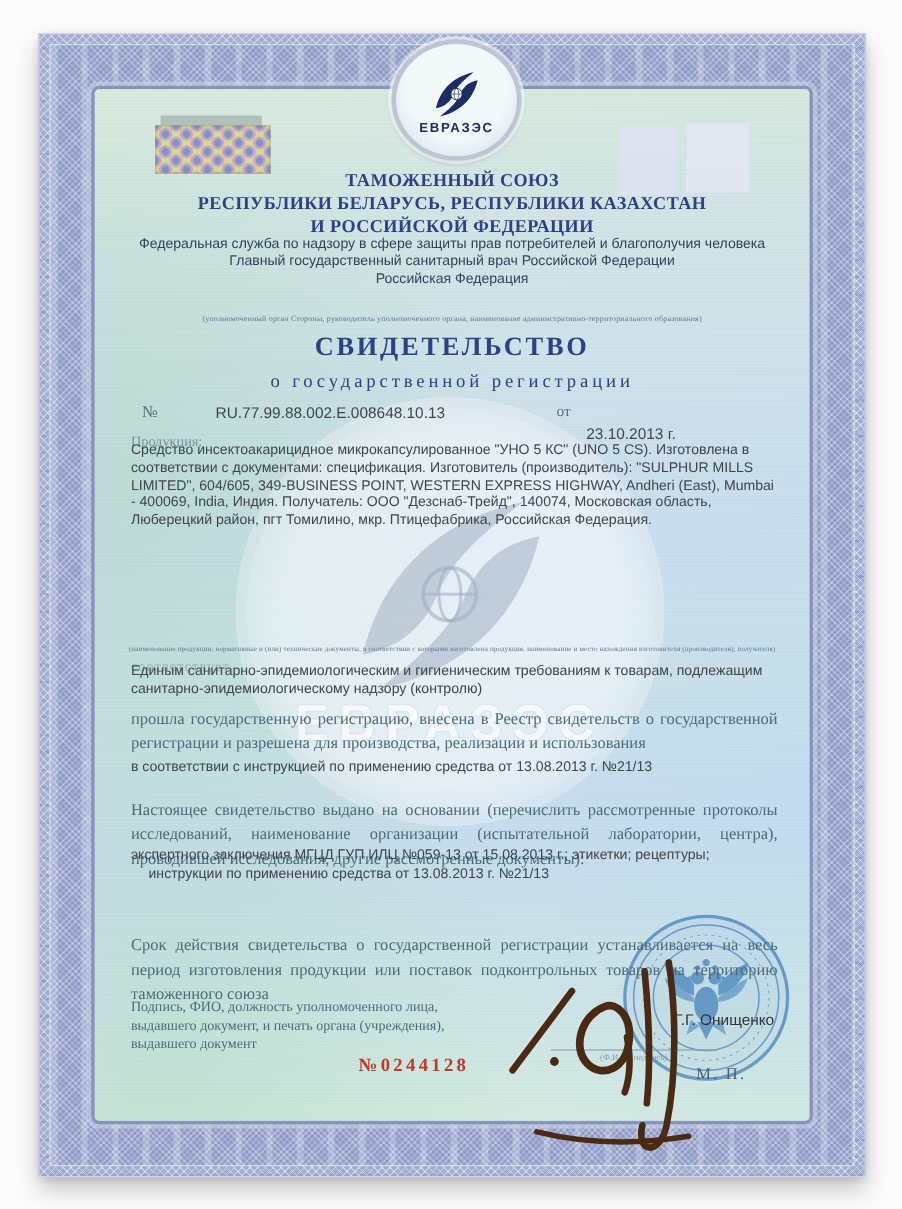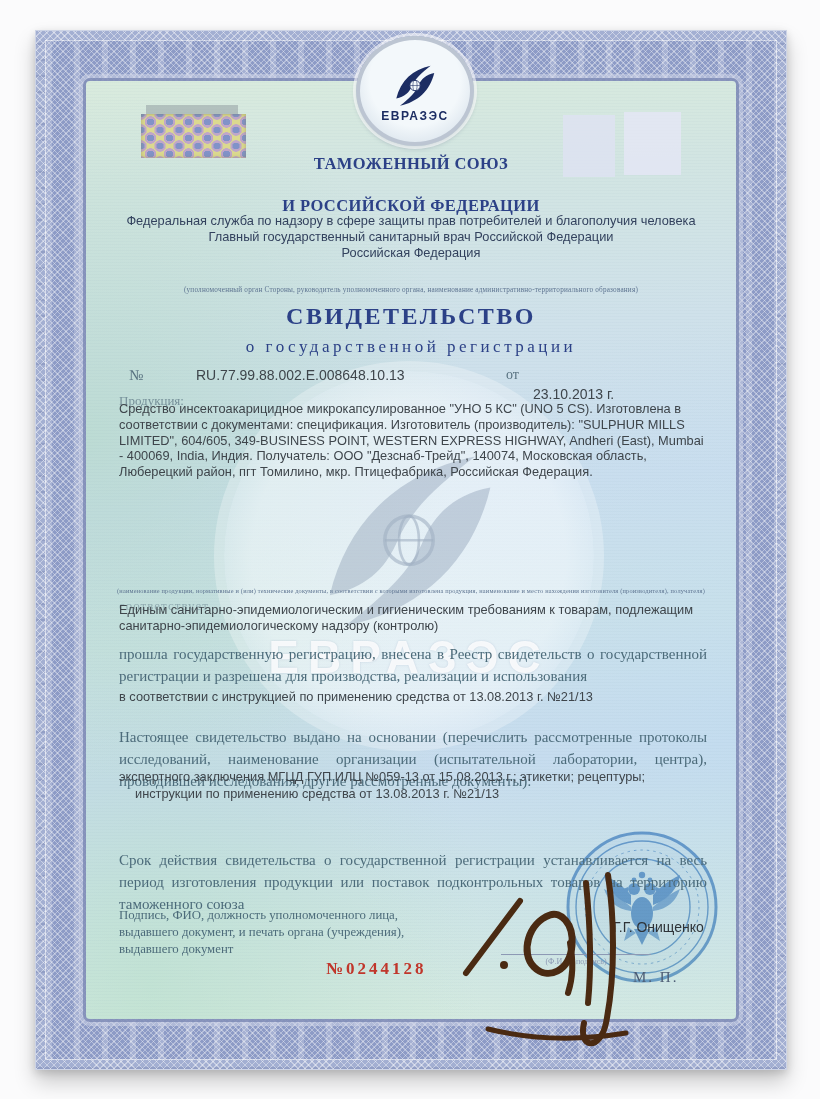--- a/index.html
+++ b/index.html
@@ -122,20 +122,21 @@
         <path d="M14,76 C22,42 46,20 80,13 C62,27 50,38 44,53 C39,64 30,73 14,76 Z" fill="rgba(95,115,145,.55)"></path>
         <path d="M87,27 C79,61 55,83 21,90 C39,76 51,65 57,50 C62,39 71,30 87,27 Z" fill="rgba(95,115,145,.55)"></path>
         <circle cx="50" cy="51" r="11" fill="none" stroke="rgba(95,115,145,.6)" stroke-width="1.6"></circle>
         <ellipse cx="50" cy="51" rx="4.5" ry="11" fill="none" stroke="rgba(95,115,145,.6)" stroke-width="1.2"></ellipse>
         <line x1="39" y1="51" x2="61" y2="51" stroke="rgba(95,115,145,.6)" stroke-width="1.2"></line>
       </svg>
       <div class="wm-text">ЕВРАЗЭС</div>
     </div>
 
     <div class="abs serif navy hdr-union" style="top:72px;">ТАМОЖЕННЫЙ СОЮЗ</div>
+    <div class="abs serif navy hdr-union" style="top:93px;">РЕСПУБЛИКИ БЕЛАРУСЬ, РЕСПУБЛИКИ КАЗАХСТАН</div>
     <div class="abs serif navy hdr-union" style="top:114px;">И РОССИЙСКОЙ ФЕДЕРАЦИИ</div>
     <div class="abs hdr-agency" style="top:132px;">Федеральная служба по надзору в сфере защиты прав потребителей и благополучия человека</div>
     <div class="abs hdr-agency" style="top:148px;">Главный государственный санитарный врач Российской Федерации</div>
     <div class="abs hdr-agency" style="top:164px;">Российская Федерация</div>
     <div class="abs serif caption" style="top:205px;font-size:7.2px;">(уполномоченный орган Стороны, руководитель уполномоченного органа, наименование административно-территориального образования)</div>
 
     <div class="abs serif navy doc-title" style="top:222px;">СВИДЕТЕЛЬСТВО</div>
     <div class="abs serif navy doc-sub" style="top:256px;">о государственной регистрации</div>
 
     <div class="abs serif form-label" style="left:43px;top:286px;font-size:15px;">№</div>

